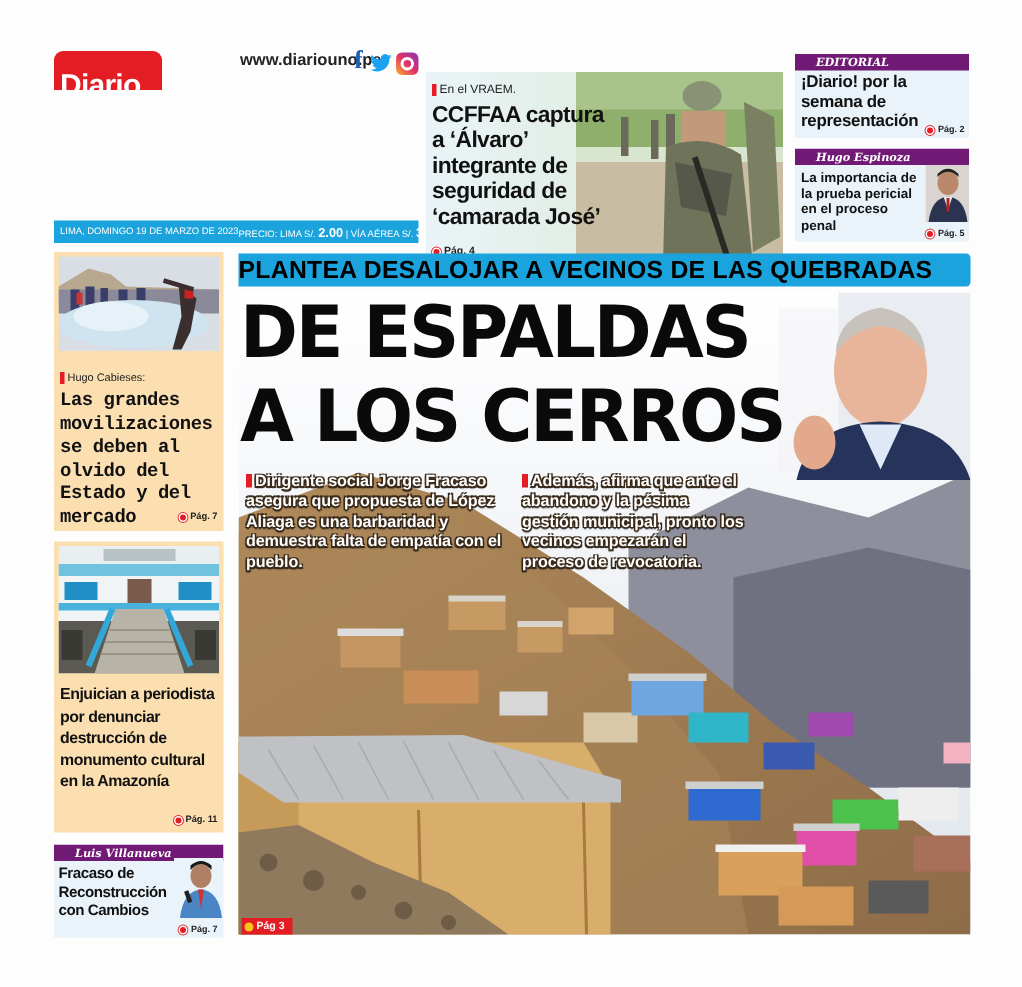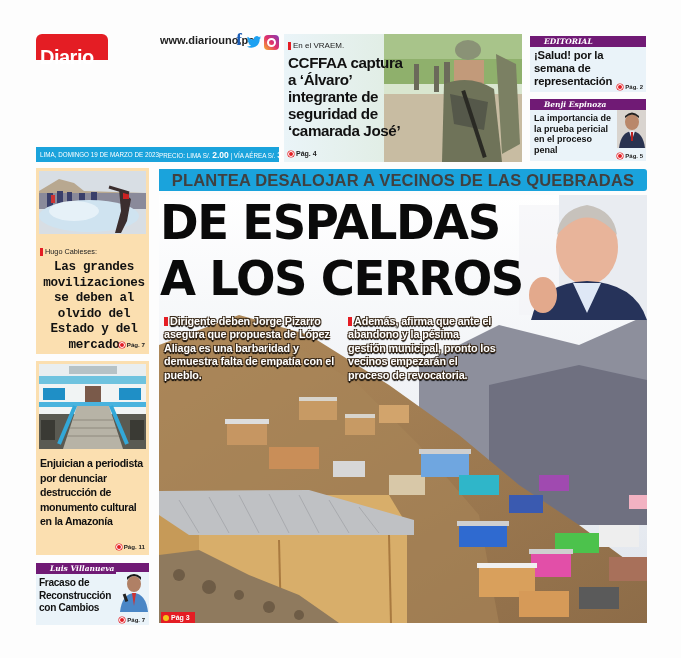--- a/index.html
+++ b/index.html
@@ -17,21 +17,21 @@
     .soc-fb { left: 198px; width: 10px; height: 16px; color: #1c5db5; font-size: 17px; font-family: "Liberation Serif", serif; top: -2px; }
     .soc-tw { left: 210px; width: 16px; height: 14px; }
     .soc-ig { left: 228px; width: 15px; height: 15px; border-radius: 4px; background: linear-gradient(45deg,#f7b32b,#e1306c 50%,#833ab4); }
     .soc-ig .ring { width: 9px; height: 9px; border: 2px solid #fff; border-radius: 50%; }
     .mast-red { position: absolute; left: 0; top: 20px; width: 243px; height: 93px; background: #e41d24; border-radius: 0 6px 0 0; overflow: hidden; }
     .mast-uno { position: absolute; left: 4px; top: -14px; width: 235px; text-align: center; color: #fff; font-weight: 900; font-size: 112px; letter-spacing: -6px; line-height: 1; font-family: "DejaVu Sans", sans-serif; transform: scaleX(0.92); transform-origin: center; }
     .mast-strip { position: absolute; left: 0; top: 113px; width: 243px; height: 15px; background: #1aa3dc; display: flex; align-items: center; justify-content: space-between; padding: 0 4px; color: #fff; font-size: 6.3px; white-space: nowrap; }
     .mast-strip b { font-size: 8.5px; }
 
     
-    .top-story { position: absolute; left: 284px; top: 34px; width: 238px; height: 128px; background: linear-gradient(90deg,#eaf4f8 0%,#dfece0 55%,#c8d9b8 100%); overflow: hidden; }
+    .top-story { position: absolute; left: 284px; top: 48px; width: 238px; height: 128px; background: linear-gradient(90deg,#eaf4f8 0%,#dfece0 55%,#c8d9b8 100%); overflow: hidden; }
     .ts-photo { position: absolute; left: 100px; top: 0; width: 138px; height: 128px; }
     .ts-kicker { position: absolute; left: 4px; top: 7px; font-size: 8px; color: #222; display: flex; align-items: center; gap: 2px; }
     .kick-mark { display: inline-block; width: 3px; height: 8px; background: #e41d24; }
     .ts-headline { position: absolute; left: 4px; top: 20px; width: 118px; font-weight: bold; font-size: 15.2px; line-height: 17px; color: #111; letter-spacing: -0.4px; }
     .pag { display: inline-flex; align-items: center; gap: 2px; font-size: 7px; font-weight: bold; color: #222; }
     .pag-dot { width: 6px; height: 6px; border-radius: 50%; background: #e41d24; border: 1.3px solid #fff; box-shadow: 0 0 0 0.6px #e41d24; }
     .ts-pag { position: absolute; left: 4px; top: 116px; }
 
     
     .editorial { position: absolute; left: 530px; top: 36px; width: 116px; height: 56px; background: #eaf3f9; }
@@ -39,39 +39,39 @@
     .ed-headline { position: absolute; left: 4px; top: 13px; width: 110px; font-weight: bold; font-size: 11.3px; line-height: 13px; color: #111; letter-spacing: -0.2px; }
     .ed-pag { position: absolute; right: 3px; bottom: 2px; font-size: 6px; }
 
     .column-box { position: absolute; left: 530px; top: 99px; width: 116px; height: 62px; background: #eaf3f9; overflow: hidden; }
     .cb-headline { position: absolute; left: 4px; top: 14px; width: 80px; font-weight: bold; font-size: 9px; line-height: 10.5px; color: #111; }
     .cb-photo { position: absolute; left: 87px; top: 11px; width: 29px; height: 38px; }
     .cb-pag { position: absolute; right: 3px; bottom: 2px; font-size: 6px; }
 
     
     .left-box { position: absolute; left: 36px; width: 113px; background: #fbdfb0; }
-    .lb1 { top: 168px; height: 186px; text-align: center; }
+    .lb1 { top: 168px; height: 186px; }
     .lb1-photo { position: absolute; left: 3px; top: 3px; width: 107px; height: 63px; overflow: hidden; }
     .lb1-kicker { position: absolute; left: 4px; top: 79px; font-size: 7.3px; color: #222; display: flex; align-items: center; gap: 2px; }
     .lb1-headline { position: absolute; left: 4px; top: 92px; width: 108px; font-weight: bold; font-size: 12.6px; line-height: 15.6px; color: #111; letter-spacing: -0.3px; font-family: Liberation Mono, monospace; }
     .lb1-pag { position: absolute; right: 4px; top: 173px; font-size: 6.2px; }
 
     .lb2 { top: 361px; height: 194px; }
     .lb2-photo { position: absolute; left: 3px; top: 3px; width: 107px; height: 85px; overflow: hidden; }
     .lb2-headline { position: absolute; left: 4px; top: 95px; width: 108px; font-weight: bold; font-size: 10.6px; line-height: 14.6px; color: #111; letter-spacing: -0.3px; }
     .lb2-pag { position: absolute; right: 4px; top: 182px; font-size: 6.2px; }
 
     .lb3 { position: absolute; left: 36px; top: 563px; width: 113px; height: 62px; background: #eaf3f9; overflow: hidden; }
     .lb3 .tag-red { width: 113px; }
     .lb3-headline { position: absolute; left: 3px; top: 14px; width: 90px; font-weight: bold; font-size: 10.1px; line-height: 12.6px; color: #111; letter-spacing: -0.3px; }
     .lb3-photo { position: absolute; left: 80px; top: 9px; width: 33px; height: 40px; }
     .lb3-pag { position: absolute; right: 4px; bottom: 2px; font-size: 6px; }
 
     
-    .main-kicker { position: absolute; left: 159px; top: 169px; width: 488px; height: 22px; background: #1aa3dc; color: #404040; font-weight: bold; font-size: 16.5px; text-align: center; line-height: 23px; letter-spacing: 0.2px; border-radius: 0 3px 3px 0; white-space: nowrap; }
+    .main-kicker { position: absolute; left: 159px; top: 169px; width: 488px; height: 22px; background: #1aa3dc; color: #000000; font-weight: bold; font-size: 16.5px; line-height: 23px; letter-spacing: 0.2px; border-radius: 0 3px 3px 0; white-space: nowrap; }
     .main-photo { position: absolute; left: 159px; top: 195px; width: 488px; height: 428px; overflow: hidden; background: #fff; }
     .main-headline { position: absolute; left: 160px; top: 194px; width: 400px; font-family: "DejaVu Sans", sans-serif; font-weight: 900; font-size: 48px; line-height: 56px; color: #0a0a0a; letter-spacing: -1.5px; white-space: nowrap; transform: scaleX(0.97); transform-origin: left; }
     .main-sub { position: absolute; top: 315px; font-weight: bold; font-size: 10.8px; line-height: 13.4px; color: #fff; text-shadow: -1px -1px 0 #3a2a1a, 1px -1px 0 #3a2a1a, -1px 1px 0 #3a2a1a, 1px 1px 0 #3a2a1a, 0 1.5px 1px #000; letter-spacing: -0.1px; }
     .main-sub .kick-mark { height: 9px; width: 4px; margin-right: 2px; vertical-align: -1px; }
     .ms1 { left: 164px; width: 178px; }
     .ms2 { left: 348px; width: 148px; }
     .main-pag { position: absolute; left: 161px; top: 612px; height: 11px; width: 34px; background: #e41d24; color: #fff; font-size: 7px; font-weight: bold; display: flex; align-items: center; gap: 2px; padding-left: 2px; }
     .main-pag .pag-dot { background: #f5c518; border: none; box-shadow: none; width: 6px; height: 6px; }
   </style>
 </head>
@@ -129,29 +129,29 @@
     </div>
     <div class="ts-headline">CCFFAA captura a ‘Álvaro’ integrante de seguridad de ‘camarada José’</div>
     <div class="pag ts-pag">
       <span class="pag-dot"></span>
       <span>Pág. 4</span>
     </div>
   </div>
 
   <div class="editorial">
     <div class="tag-red">EDITORIAL</div>
-    <div class="ed-headline">¡Salud! por la semana de representación</div>
+    <div class="ed-headline">¡Diario! por la semana de representación</div>
     <div class="pag ed-pag">
       <span class="pag-dot"></span>
       <span>Pág. 2</span>
     </div>
   </div>
 
   <div class="column-box">
-    <div class="tag-red">Benji Espinoza</div>
+    <div class="tag-red">Hugo Espinoza</div>
     <div class="cb-headline">La importancia de la prueba pericial en el proceso penal</div>
     <svg class="cb-photo" viewBox="0 0 29 38">
       <rect width="29" height="38" fill="#d9d4cf"></rect>
       <ellipse cx="15" cy="12" rx="7" ry="8" fill="#b9876a"></ellipse>
       <path d="M8 8 Q15 1 22 8 L22 6 Q15 -1 8 6 Z" fill="#222"></path>
       <path d="M2 38 Q4 22 15 21 Q26 22 28 38 Z" fill="#2a3350"></path>
       <path d="M12 21 L15 30 L18 21 Z" fill="#e8e8ef"></path>
       <rect x="14" y="22" width="2" height="9" fill="#b22"></rect>
     </svg>
     <div class="pag cb-pag">
@@ -318,21 +318,21 @@
       <ellipse cx="384" cy="100" rx="14" ry="18" fill="#e3a98c"></ellipse>
     </g>
   </svg>
 
   <div class="main-headline">
     <div>DE ESPALDAS</div>
     <div>A LOS CERROS</div>
   </div>
 
   <div class="main-sub ms1">
-    <span class="kick-mark"></span><span>Dirigente deben Jorge Pizarro asegura que propuesta de López Aliaga es una barbaridad y demuestra falta de empatía con el pueblo.</span>
+    <span class="kick-mark"></span><span>Dirigente social Jorge Fracaso asegura que propuesta de López Aliaga es una barbaridad y demuestra falta de empatía con el pueblo.</span>
   </div>
   <div class="main-sub ms2">
     <span class="kick-mark"></span><span>Además, afirma que ante el abandono y la pésima gestión municipal, pronto los vecinos empezarán el proceso de revocatoria.</span>
   </div>
 
   <div class="main-pag">
     <span class="pag-dot"></span>
     <span>Pág 3</span>
   </div>
 

